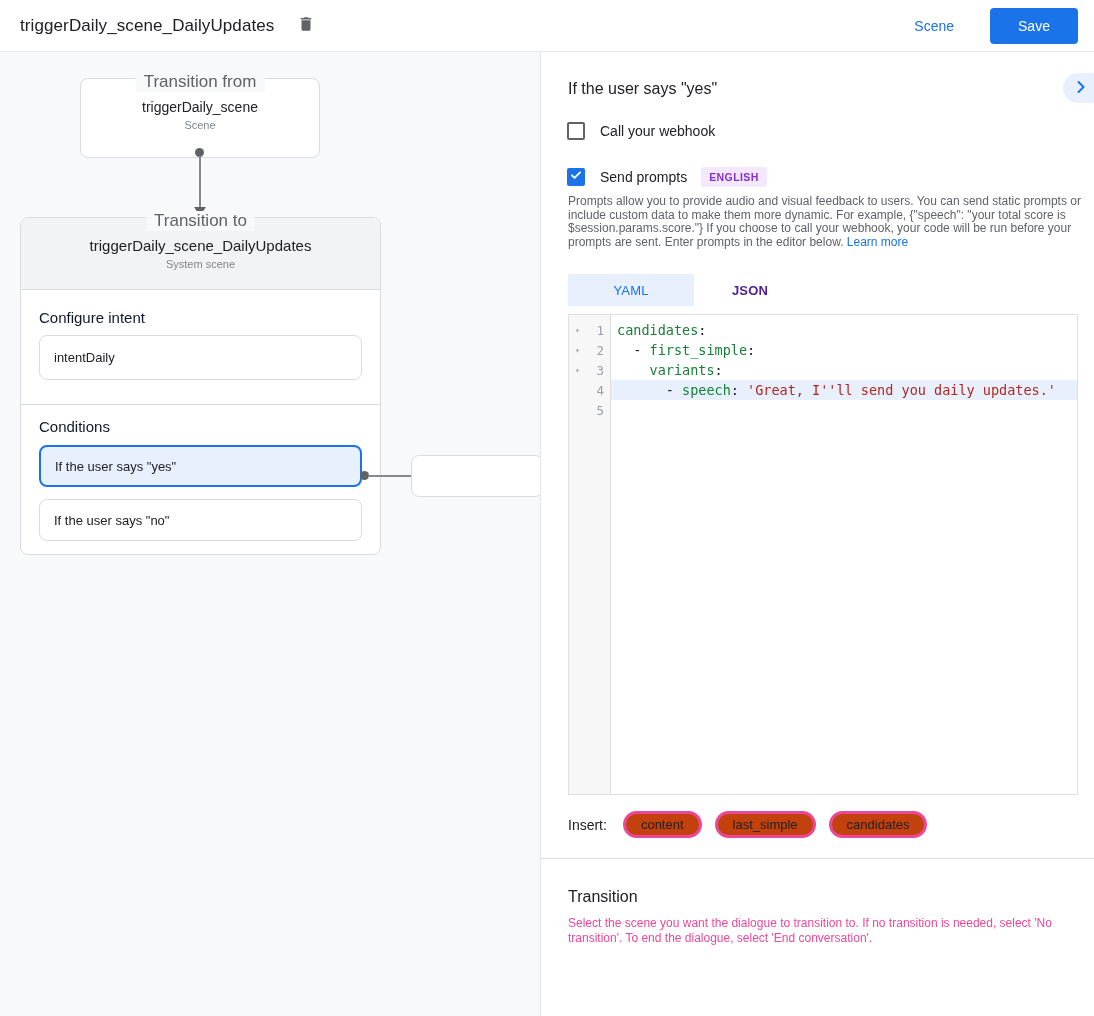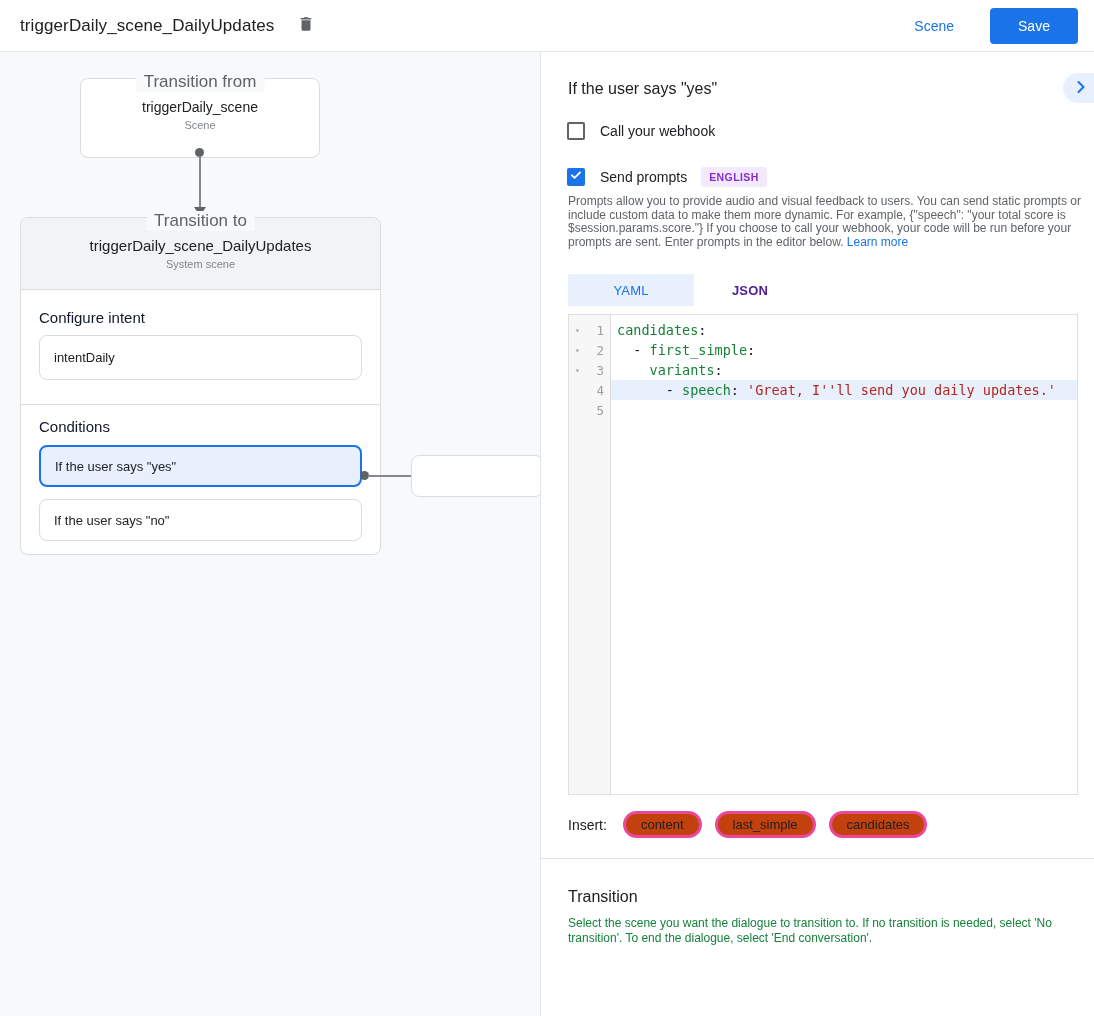--- a/index.html
+++ b/index.html
@@ -100,21 +100,21 @@
   .tok-str { color:#b3261e; }
 
   .insert-row { position:absolute; left:27px; top:759px; display:flex; align-items:center; }
   .insert-label { font-size:14px; margin-right:16px; }
   .chip { border:3px solid #ec4899; border-radius:14px; background:#c2410c; height:27px; padding:0 15px;
     margin-right:13px; font-size:13px; color:#202124; font-family:inherit; cursor:pointer; }
 
   .panel-divider { position:absolute; left:0; top:806px; width:553px; border-top:1px solid #e0e0e0; }
   .transition-heading { position:absolute; left:27px; top:836px; font-size:16px; }
   .transition-desc { position:absolute; left:27px; top:864px; width:512px; font-size:12px;
-    line-height:15px; color:#15803d; }
+    line-height:15px; color:#ec4899; }
   .scene-select { position:absolute; left:27px; top:917px; width:510px; height:36px;
     border:1px solid #dadce0; border-radius:4px; background:#fff; display:flex; align-items:center;
     padding:0 14px; font-size:14px; cursor:pointer; }
   .scene-select .caret { margin-left:auto; width:0; height:0;
     border-left:5px solid transparent; border-right:5px solid transparent; border-top:5px solid #5f6368; }
 </style>
 </head>
 <body>
 
 <header class="topbar">

